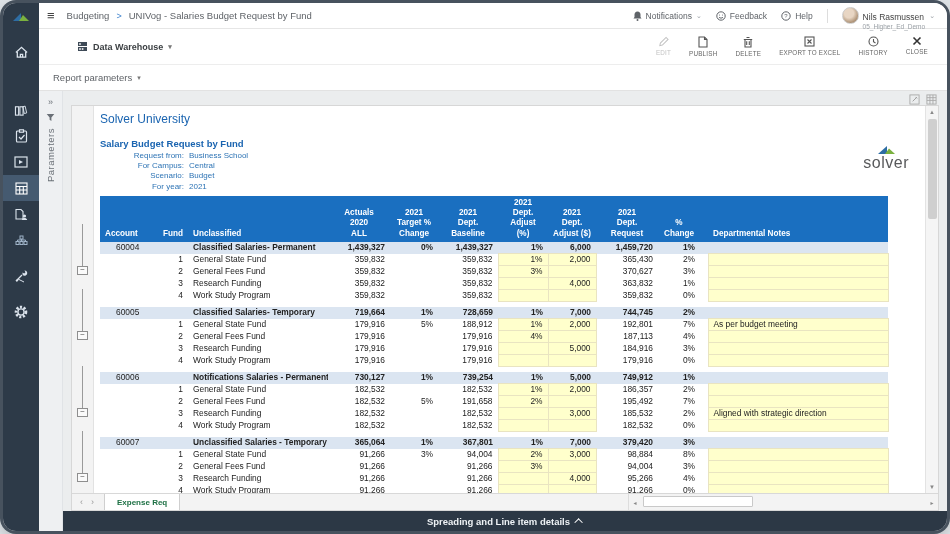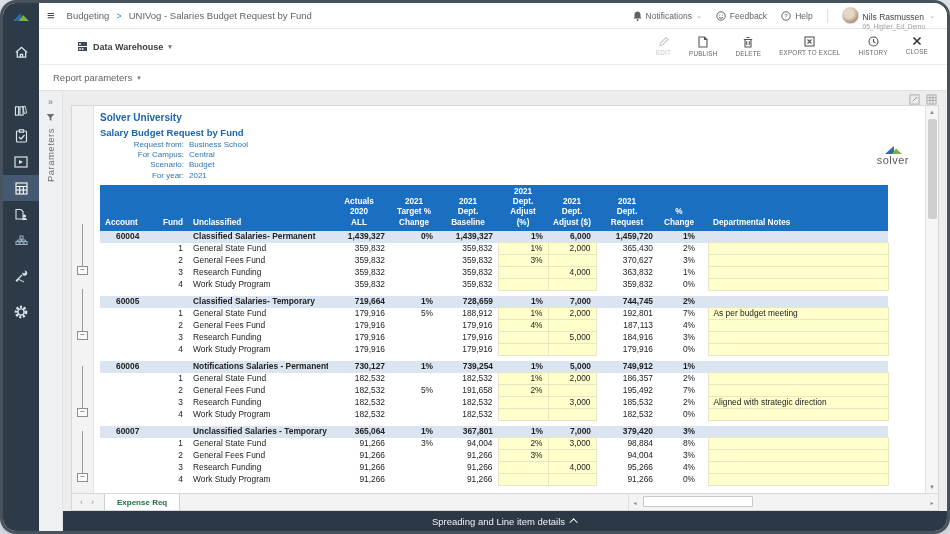--- a/index.html
+++ b/index.html
@@ -66,61 +66,61 @@
   .gline { position:absolute; left:10px; width:1px; background:#9a9a9a; }
   .gminus { position:absolute; left:5px; width:11px; height:9px; background:#fafafa; border:1px solid #8e8e8e;
             font-size:8px; line-height:6px; text-align:center; color:#555; cursor:pointer; }
   .sheet { flex:1; background:#fff; position:relative; padding:6px 0 0 6px; overflow:hidden; }
   .vscroll { width:13px; background:#f5f5f5; border-left:1px solid #e3e3e3; display:flex; flex-direction:column; align-items:center; flex:none; }
   .vbtn { width:13px; height:12px; font-size:6px; color:#888; display:flex; align-items:center; justify-content:center; cursor:pointer; }
   .vthumb { width:9px; height:100px; background:#cfcfcf; border-radius:2px; margin-top:1px; cursor:grab; }
   .vspacer { flex:1; }
 
   
-  .rep-org { font-size:10px; font-weight:bold; color:#1a64b0; margin-bottom:4px; }
+  .rep-org { font-size:12px; font-weight:normal; color:#1a64b0; margin-bottom:12px; }
   .rep-title { font-size:9.5px; font-weight:bold; color:#1a64b0; margin-bottom:2px; }
   .rep-meta { display:grid; grid-template-columns:84px auto; column-gap:5px; row-gap:0; font-size:8px; color:#2e74b5; line-height:1.28; }
   .rep-meta .ml { text-align:right; }
   .rep-logo { position:absolute; top:38px; right:16px; text-align:center; }
-  .rep-logo .word { font-size:11px; color:#58595b; letter-spacing:.5px; line-height:1; }
+  .rep-logo .word { font-size:16px; color:#58595b; letter-spacing:.5px; line-height:1; }
 
   
   table.grid { border-collapse:collapse; table-layout:fixed; width:788px; margin-top:4px; }
   .grid col.c-acct{width:58px}.grid col.c-fund{width:30px}.grid col.c-desc{width:140px}
   .grid col.c-act{width:62px}.grid col.c-tgt{width:48px}.grid col.c-base{width:60px}
   .grid col.c-ap{width:50px}.grid col.c-aa{width:48px}.grid col.c-req{width:62px}
   .grid col.c-chg{width:42px}.grid col.c-sp{width:8px}.grid col.c-note{width:180px}
   .grid th { background:#1a6fc0; color:#fff; font-size:8.2px; font-weight:bold; height:34px;
              vertical-align:bottom; padding:2px 5px 3px 5px; white-space:pre-line; line-height:1.25; text-align:center; }
   .grid th.ta-l { text-align:left; }
   .grid th.sp { background:#1a6fc0; padding:0; }
   .grid td { font-size:8.4px; color:#222; height:12px; line-height:11px; padding:0 5px; white-space:nowrap; overflow:hidden; }
   .grid .ta-r { text-align:right; }
   .grid .ta-l { text-align:left; }
   .grid tr.band td { background:#dbe5f1; font-weight:bold; }
-  .grid tr.band td.plain { font-weight:bold; }
+  .grid tr.band td.plain { font-weight:normal; }
   .grid td.acct { padding-left:16px; font-weight:normal; }
   .grid td.yellow { background:#ffffcc; border:1px solid #e9e4c1; }
   .grid tr.gap td { height:5px; background:#fff; border:none; }
   .grid tr.glabel td { font-weight:bold; color:#1a1a1a; }
 
   
   .tabbar { height:17px; background:#f3f3f3; border-top:1px solid #d8d8d8; display:flex; align-items:stretch; flex:none; font-size:8px; }
   .tab-nav { display:flex; align-items:center; gap:8px; padding:0 10px 0 8px; color:#999; font-size:9px; }
   .tab-nav span { cursor:pointer; }
   .sheet-tab { background:#fff; border-left:1px solid #cfcfcf; border-right:1px solid #cfcfcf; padding:0 12px;
                display:flex; align-items:center; font-weight:bold; color:#1e7145; font-size:8px; cursor:pointer; }
   .hscroll { margin-left:auto; width:310px; display:flex; align-items:center; border-left:1px solid #ddd; }
   .hbtn { width:12px; height:100%; display:flex; align-items:center; justify-content:center; color:#888; font-size:6px; cursor:pointer; }
   .htrack { flex:1; height:100%; background:#f3f3f3; position:relative; }
   .hthumb { position:absolute; left:2px; top:2px; height:11px; width:110px; background:#fff; border:1px solid #c9c9c9; border-radius:1px; cursor:grab; }
 
   
   .bottombar { height:20px; background:#2c3845; color:#eef2f5; display:flex; align-items:center; justify-content:center;
-               gap:7px; font-size:9.5px; flex:none; cursor:pointer; }
+               gap:7px; font-size:9.5px; flex:none; cursor:pointer;font-weight:bold; }
   .chev-up { width:6px; height:6px; border-left:1.5px solid #fff; border-top:1.5px solid #fff; transform:rotate(45deg) translateY(2px); }
 
   svg { display:block; }
 </style>
 </head>
 <body>
 
 <div class="frame">
 
   <aside class="sidebar">

